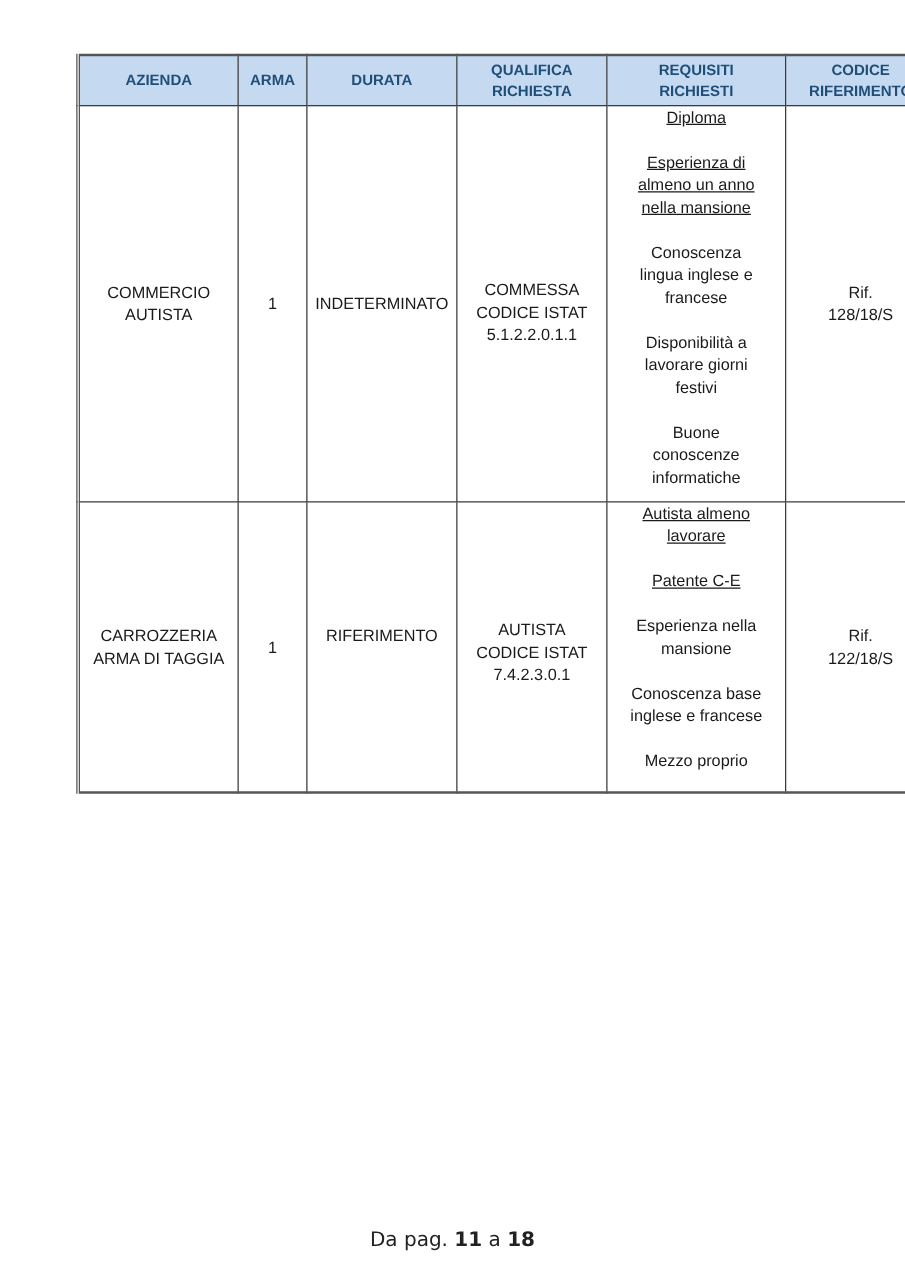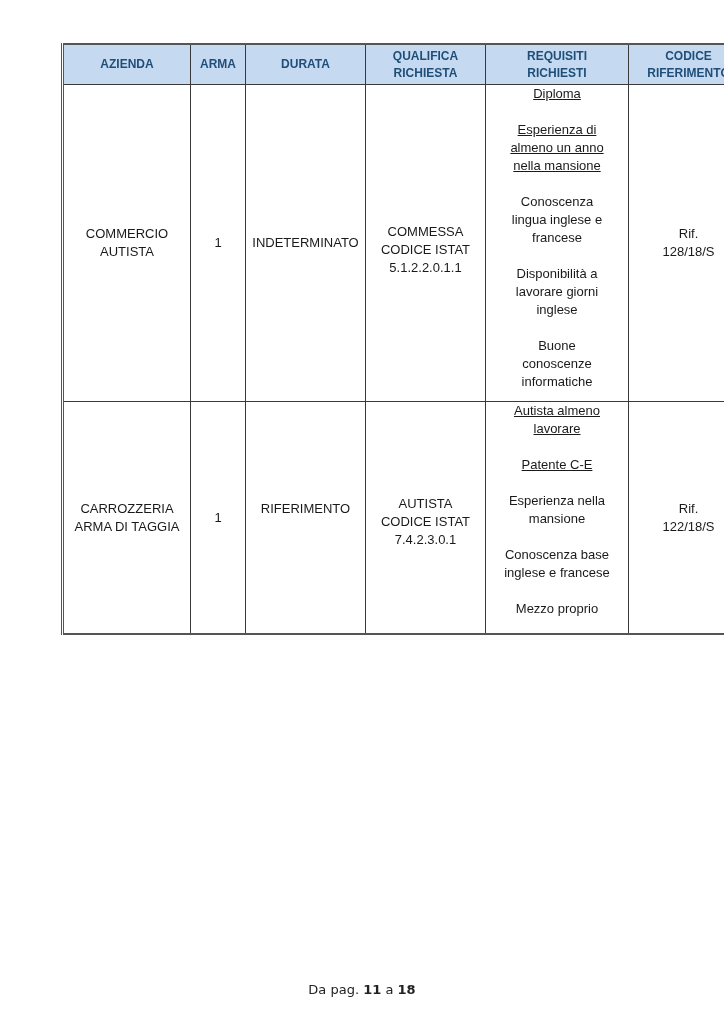--- a/index.html
+++ b/index.html
@@ -11,21 +11,21 @@
   th, td { border: 1px solid #3a3a3a; text-align: center; vertical-align: middle; padding: 0 4px; }
   th { background: #c5daf0; color: #1f4e79; font-weight: bold; font-size: 12px; line-height: 17px; height: 39px; }
   td { font-size: 13px; line-height: 18px; color: #1a1a1a; }
   tr.row1 td { height: 302px; }
   tr.row2 td { height: 213px; }
   td.req { vertical-align: top; padding-top: 0; }
   .req-item { display: block; }
   .req-item.u { text-decoration: underline; }
   .req-gap { display: block; height: 18px; }
   .footer { position: absolute; left: 0; width: 724px; top: 982px; text-align: center;
-            font-family: "DejaVu Sans", sans-serif; font-size: 13px; color: #222; }
+            font-family: "DejaVu Sans", sans-serif; font-size: 16px; color: #222; }
   .footer b { font-weight: bold; }
 </style>
 </head>
 <body>
 
 <div class="tbl-wrap">
   <table>
     <colgroup>
       <col style="width:128px">
       <col style="width:55px">
@@ -73,21 +73,21 @@
           <span class="req-item u">Esperienza di</span>
           <span class="req-item u">almeno un anno</span>
           <span class="req-item u">nella mansione</span>
           <span class="req-gap"></span>
           <span class="req-item">Conoscenza</span>
           <span class="req-item">lingua inglese e</span>
           <span class="req-item">francese</span>
           <span class="req-gap"></span>
           <span class="req-item">Disponibilità a</span>
           <span class="req-item">lavorare giorni</span>
-          <span class="req-item">inglese</span>
+          <span class="req-item">festivi</span>
           <span class="req-gap"></span>
           <span class="req-item">Buone</span>
           <span class="req-item">conoscenze</span>
           <span class="req-item">informatiche</span>
         </td>
         <td>
           <span style="display:block">Rif.</span>
           <span style="display:block">128/18/S</span>
         </td>
       </tr>

